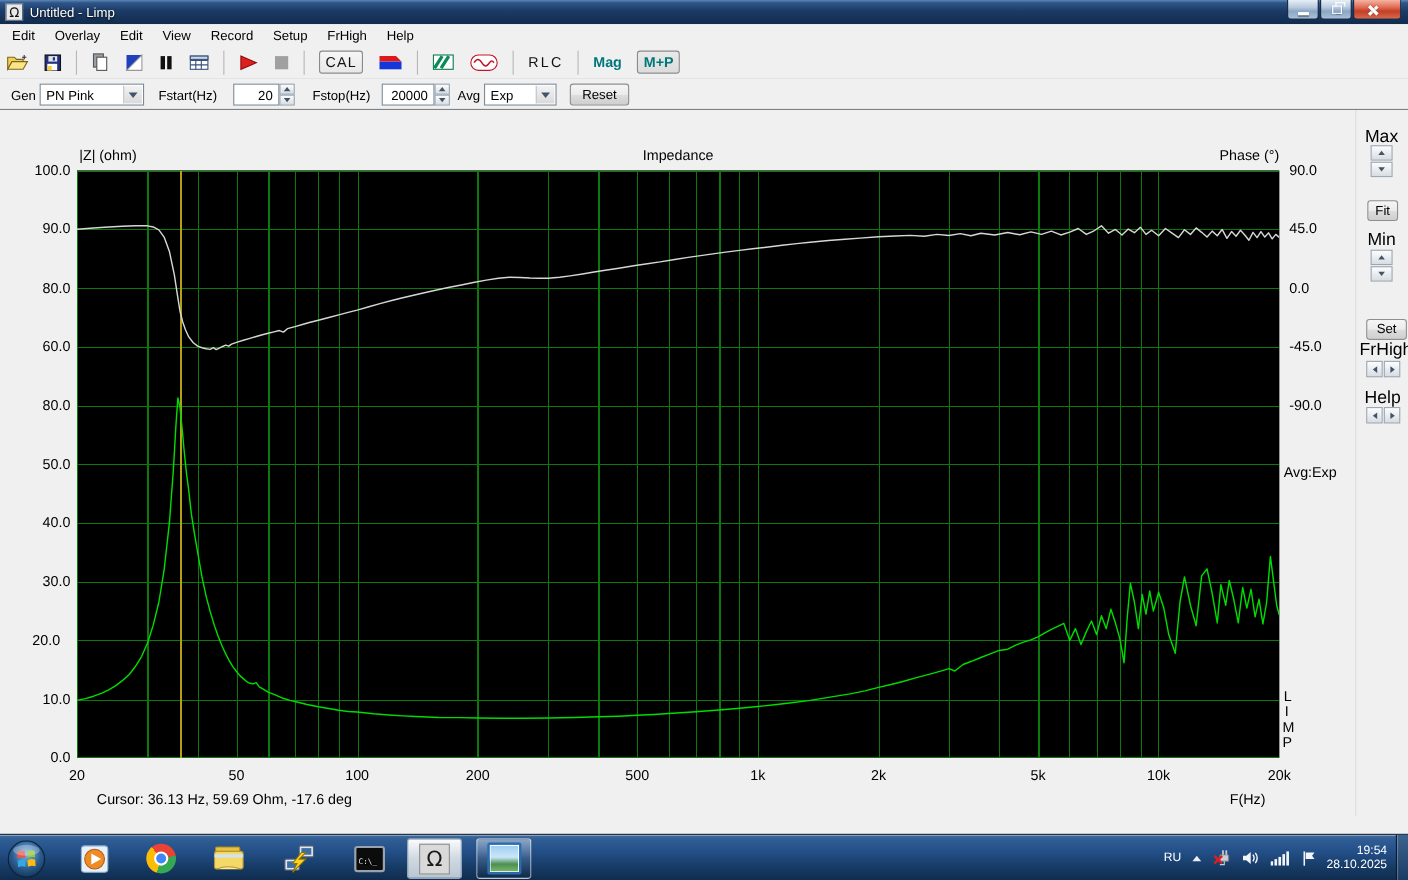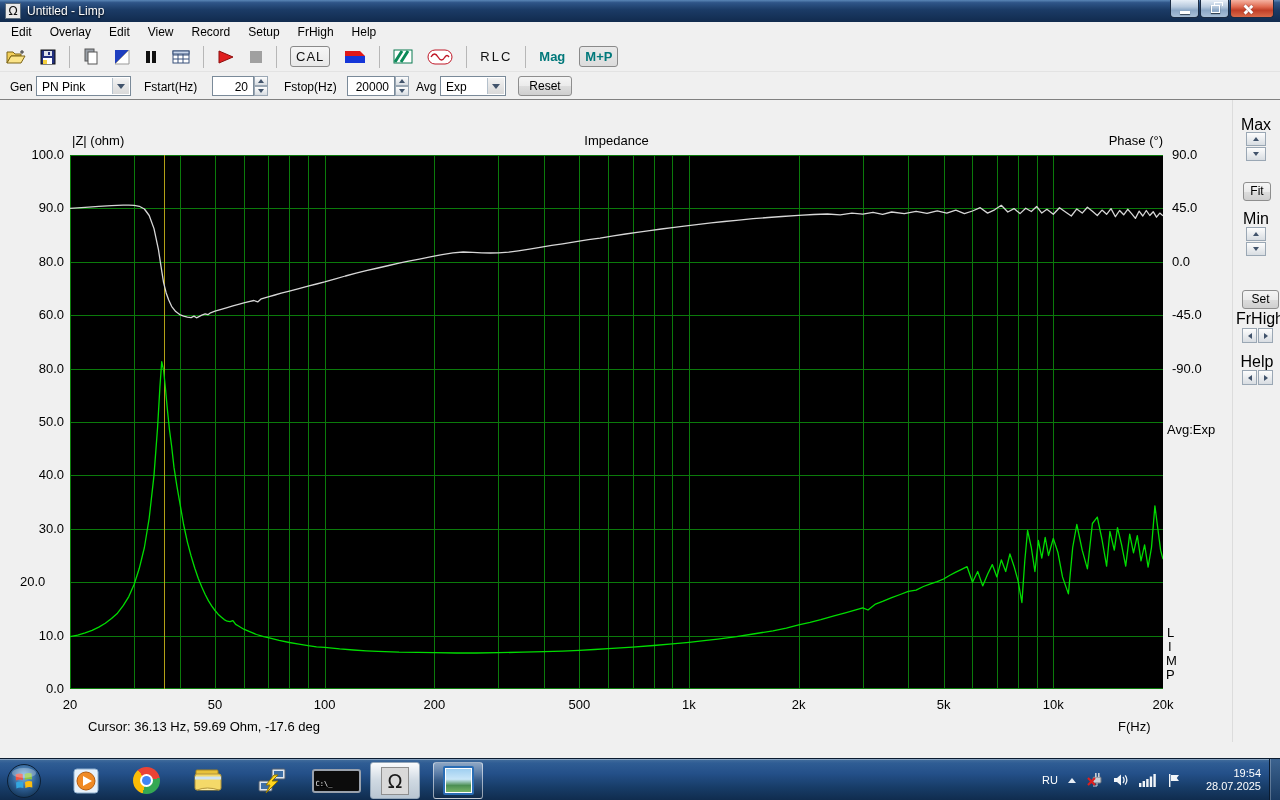--- a/index.html
+++ b/index.html
@@ -59,21 +59,21 @@
   
   #taskbar{left:0;top:758px;width:1280px;height:42px;
     background:linear-gradient(180deg,#456f9d 0%,#2f5d94 10%,#245089 35%,#173c67 70%,#102c4e 100%);
     border-top:1px solid #0a1b30;box-sizing:border-box;}
   #taskbar:before{content:"";position:absolute;left:0;top:0;width:100%;height:1px;background:rgba(255,255,255,.35);}
   .taskicon{position:absolute;top:3px;width:50px;height:37px;display:flex;align-items:center;justify-content:center;}
   .task-open{border:1px solid rgba(255,255,255,.55);border-radius:3px;background:linear-gradient(180deg,rgba(255,255,255,.45),rgba(255,255,255,.12) 50%,rgba(0,0,0,.1));box-sizing:border-box;}
   .task-active{border:1px solid #93a6b9;border-radius:3px;background:linear-gradient(180deg,#fbfcfd,#cfd9e2 50%,#b9c6d2);box-sizing:border-box;}
   #tray{position:absolute;right:0;top:0;height:42px;display:flex;align-items:center;color:#fff;}
   .trayitem{margin:0 5px;display:flex;align-items:center;justify-content:center;}
-  #clock{text-align:right;font-size:11px;line-height:13px;color:#fff;margin:0 8px 0 20px;}
+  #clock{text-align:right;font-size:11px;line-height:13px;color:#fff;margin:0 8px 0 4px;}
   #show-desktop{width:10px;height:42px;border-left:1px solid #0a1b30;background:linear-gradient(180deg,#3c638f,#1a3a61);box-shadow:inset 1px 0 0 rgba(255,255,255,.25);}
 </style>
 </head>
 <body>
 
 <div id="screen">
 
   <div id="titlebar" class="abs">
     <div id="app-icon" class="abs">Ω</div>
     <div id="title-text" class="abs">Untitled - Limp</div>
@@ -287,21 +287,21 @@
 
     <div id="yleft-ticks">
         <span class="tick" style="left: 20px; top: 47px; width: 44px; text-align: right;">100.0</span>
         <span class="tick" style="left: 20px; top: 100.4px; width: 44px; text-align: right;">90.0</span>
         <span class="tick" style="left: 20px; top: 153.8px; width: 44px; text-align: right;">80.0</span>
         <span class="tick" style="left: 20px; top: 207.2px; width: 44px; text-align: right;">60.0</span>
         <span class="tick" style="left: 20px; top: 260.6px; width: 44px; text-align: right;">80.0</span>
         <span class="tick" style="left: 20px; top: 314px; width: 44px; text-align: right;">50.0</span>
         <span class="tick" style="left: 20px; top: 367.4px; width: 44px; text-align: right;">40.0</span>
         <span class="tick" style="left: 20px; top: 420.8px; width: 44px; text-align: right;">30.0</span>
-        <span class="tick" style="left: 20px; top: 474.2px; width: 44px; text-align: left;">20.0</span>
+        <span class="tick" style="left: 20px; top: 474.2px; width: 44px; text-align: center;">20.0</span>
         <span class="tick" style="left: 20px; top: 527.6px; width: 44px; text-align: right;">10.0</span>
         <span class="tick" style="left: 20px; top: 581px; width: 44px; text-align: right;">0.0</span>
       </div>
     <div id="yright-ticks">
         <span class="tick" style="left: 1172px; top: 47px;">90.0</span>
         <span class="tick" style="left: 1172px; top: 100.4px;">45.0</span>
         <span class="tick" style="left: 1172px; top: 153.8px;">0.0</span>
         <span class="tick" style="left: 1172px; top: 207.2px;">-45.0</span>
         <span class="tick" style="left: 1172px; top: 260.6px;">-90.0</span>
       </div>
@@ -415,21 +415,21 @@
     <div class="taskicon" style="left:247px">
       <svg width="30" height="28" viewBox="0 0 30 28">
         <rect x="15" y="2" width="13" height="10" rx="1" fill="#dfe6ef" stroke="#55606e"></rect>
         <rect x="17" y="4" width="9" height="6" fill="#3d6ea5"></rect>
         <rect x="2" y="14" width="13" height="10" rx="1" fill="#dfe6ef" stroke="#55606e"></rect>
         <rect x="4" y="16" width="9" height="6" fill="#3d6ea5"></rect>
         <polygon points="17,8 9,18 13,18 9,26 21,14 15,14 21,8" fill="#ffd61f" stroke="#8f7400"></polygon>
       </svg>
     </div>
     <div class="taskicon" style="left:311px">
-      <div style="width:49px;height:24px;background:#0c0c0c;border:2px solid #9aa2ad;border-radius:3px;box-sizing:border-box;text-decoration:underline;">
+      <div style="width:28px;height:24px;background:#0c0c0c;border:2px solid #9aa2ad;border-radius:3px;box-sizing:border-box;text-decoration:underline;">
         <span style="color:#e8e8e8;font-size:7px;font-family:'DejaVu Sans Mono',monospace;position:relative;left:2px;top:1px;">C:\_</span>
       </div>
     </div>
     <div class="taskicon task-active" style="left:370px">
       <div style="width:28px;height:28px;background:#d9d9d9;border:1px solid #8f8f8f;box-sizing:border-box;text-align:center;font-family:'DejaVu Sans',sans-serif;font-size:19px;line-height:26px;color:#1a1a1a;">Ω</div>
     </div>
     <div class="taskicon task-open" style="left:433px">
       <div style="width:27px;height:25px;border:2px solid #2a6db5;border-radius:2px;background:linear-gradient(180deg,#9ccdf0 0%,#c9e6f8 45%,#4c8f53 70%,#7db96a 100%);box-shadow:inset 0 0 0 1px #fff;"></div>
     </div>
 
@@ -463,19 +463,19 @@
         </svg>
       </span>
       <span class="trayitem">
         <svg width="14" height="15" viewBox="0 0 14 15">
           <rect x="2" y="1" width="1.4" height="13" fill="#f2f5f8"></rect>
           <path d="M4 2 h8 l-2.2 3 l2.2 3 h-8 z" fill="#f2f5f8"></path>
         </svg>
       </span>
       <span id="clock">
         <span>19:54</span><br>
-        <span>28.07.2025</span>
+        <span>28.10.2025</span>
       </span>
       <span id="show-desktop"></span>
     </div>
   </div>
 
 </div>
 
 </body></html>

